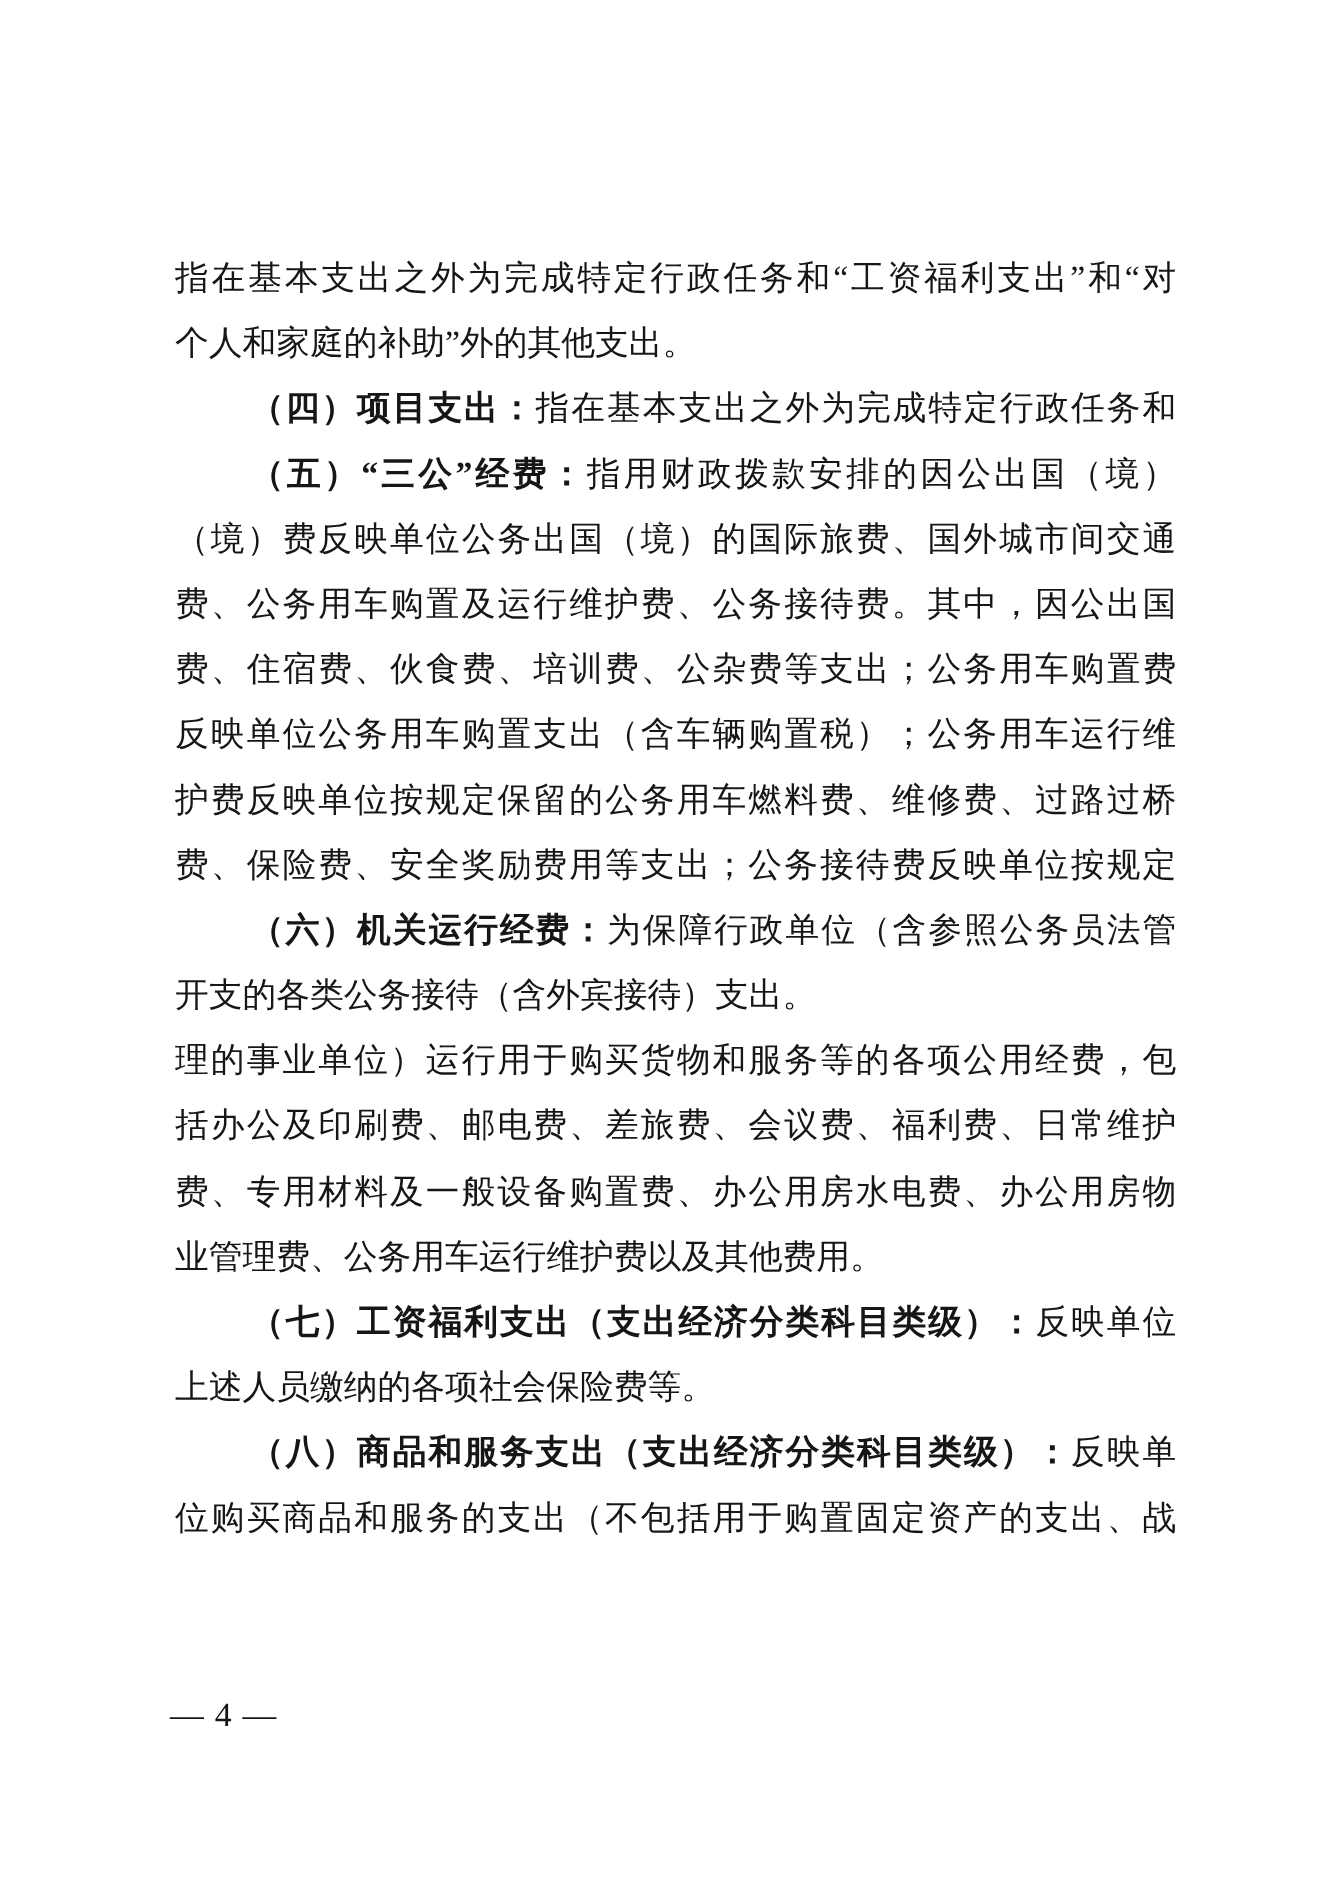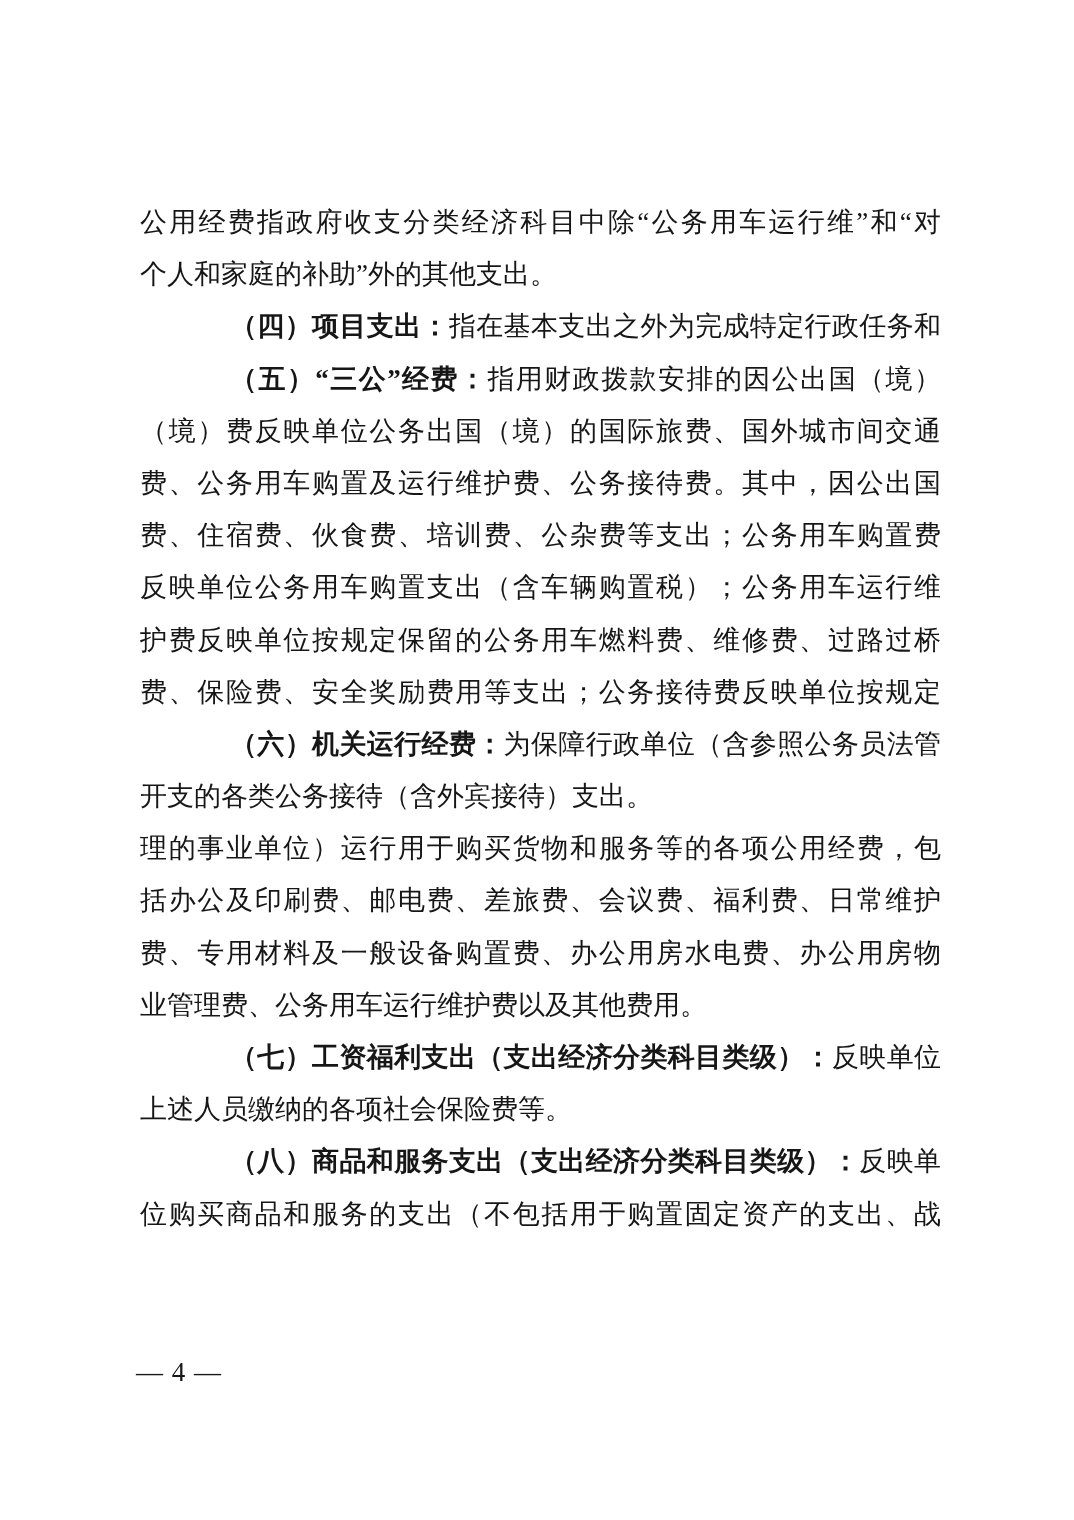--- a/index.html
+++ b/index.html
@@ -32,39 +32,38 @@
   .line.justify {
     text-align: justify;
     text-align-last: justify;
     text-justify: inter-character;
   }
   .line.indent {
     padding-left: 60px;
   }
   .seg.bold {
     font-weight: bold;
-    margin-left: 30px;
   }
   .footer {
     position: absolute;
     left: 136px;
     top: 1352px;
     height: 40px;
     line-height: 40px;
     font-size: 27px;
     letter-spacing: 1px;
     color: #161616;
   }
 </style>
 </head>
 <body>
 
 <div class="page">
   <div class="text-block">
-      <div class="line justify"><span class="seg">公用经费指政府收支分类经济科目中除“公务用车运行维”和“对</span></div>
+      <div class="line justify"><span class="seg">指在基本支出之外为完成特定行政任务和“工资福利支出”和“对</span></div>
       <div class="line"><span class="seg">个人和家庭的补助”外的其他支出。</span></div>
       <div class="line indent justify"><span class="seg bold">（四）项目支出：</span><span class="seg">指在基本支出之外为完成特定行政任务和</span></div>
       <div class="line indent justify"><span class="seg bold">（五）“三公”经费：</span><span class="seg">指用财政拨款安排的因公出国（境）</span></div>
       <div class="line justify"><span class="seg">（境）费反映单位公务出国（境）的国际旅费、国外城市间交通</span></div>
       <div class="line justify"><span class="seg">费、公务用车购置及运行维护费、公务接待费。其中，因公出国</span></div>
       <div class="line justify"><span class="seg">费、住宿费、伙食费、培训费、公杂费等支出；公务用车购置费</span></div>
       <div class="line justify"><span class="seg">反映单位公务用车购置支出（含车辆购置税）；公务用车运行维</span></div>
       <div class="line justify"><span class="seg">护费反映单位按规定保留的公务用车燃料费、维修费、过路过桥</span></div>
       <div class="line justify"><span class="seg">费、保险费、安全奖励费用等支出；公务接待费反映单位按规定</span></div>
       <div class="line indent justify"><span class="seg bold">（六）机关运行经费：</span><span class="seg">为保障行政单位（含参照公务员法管</span></div>

